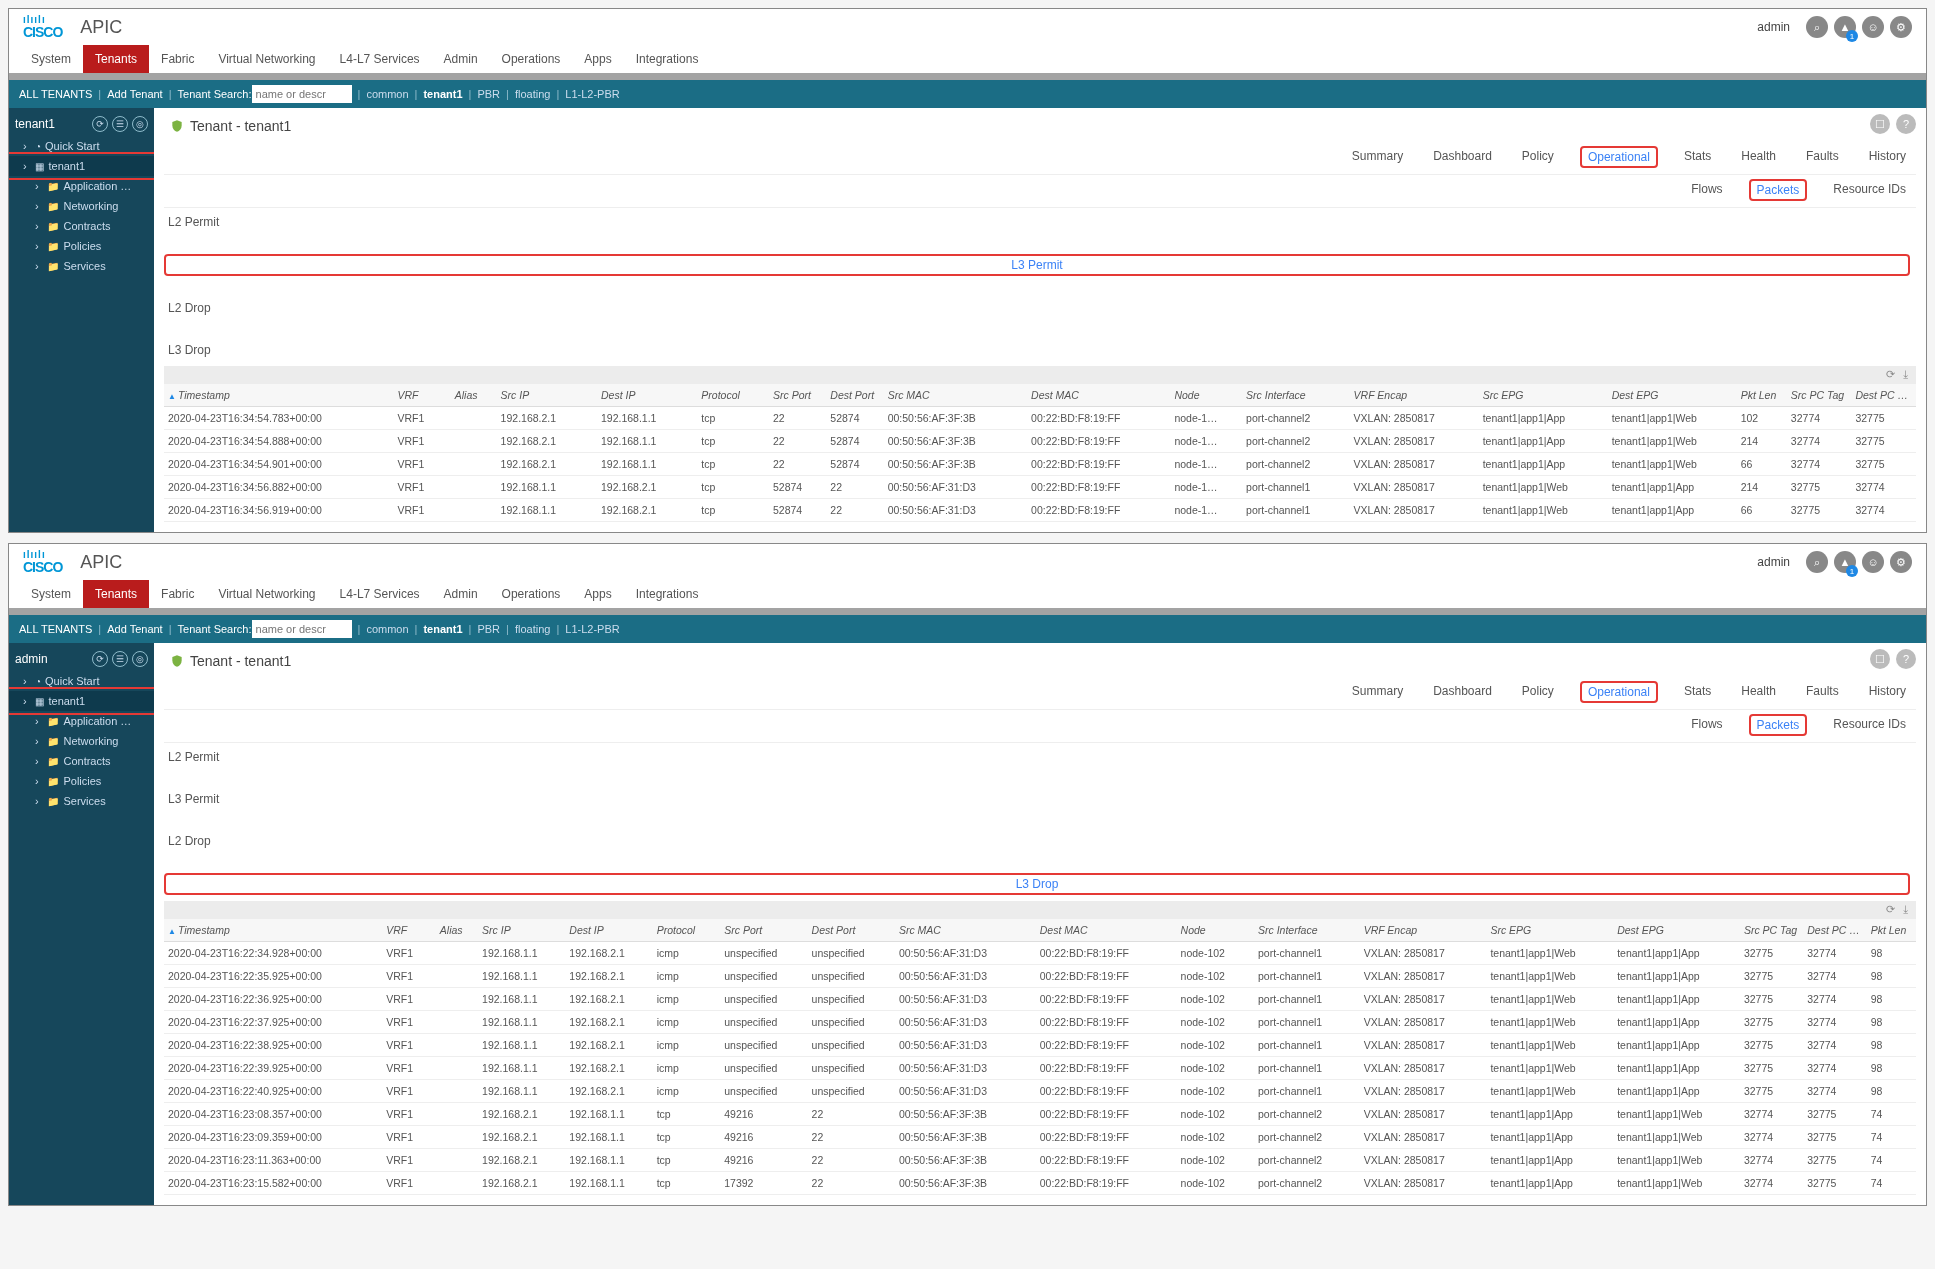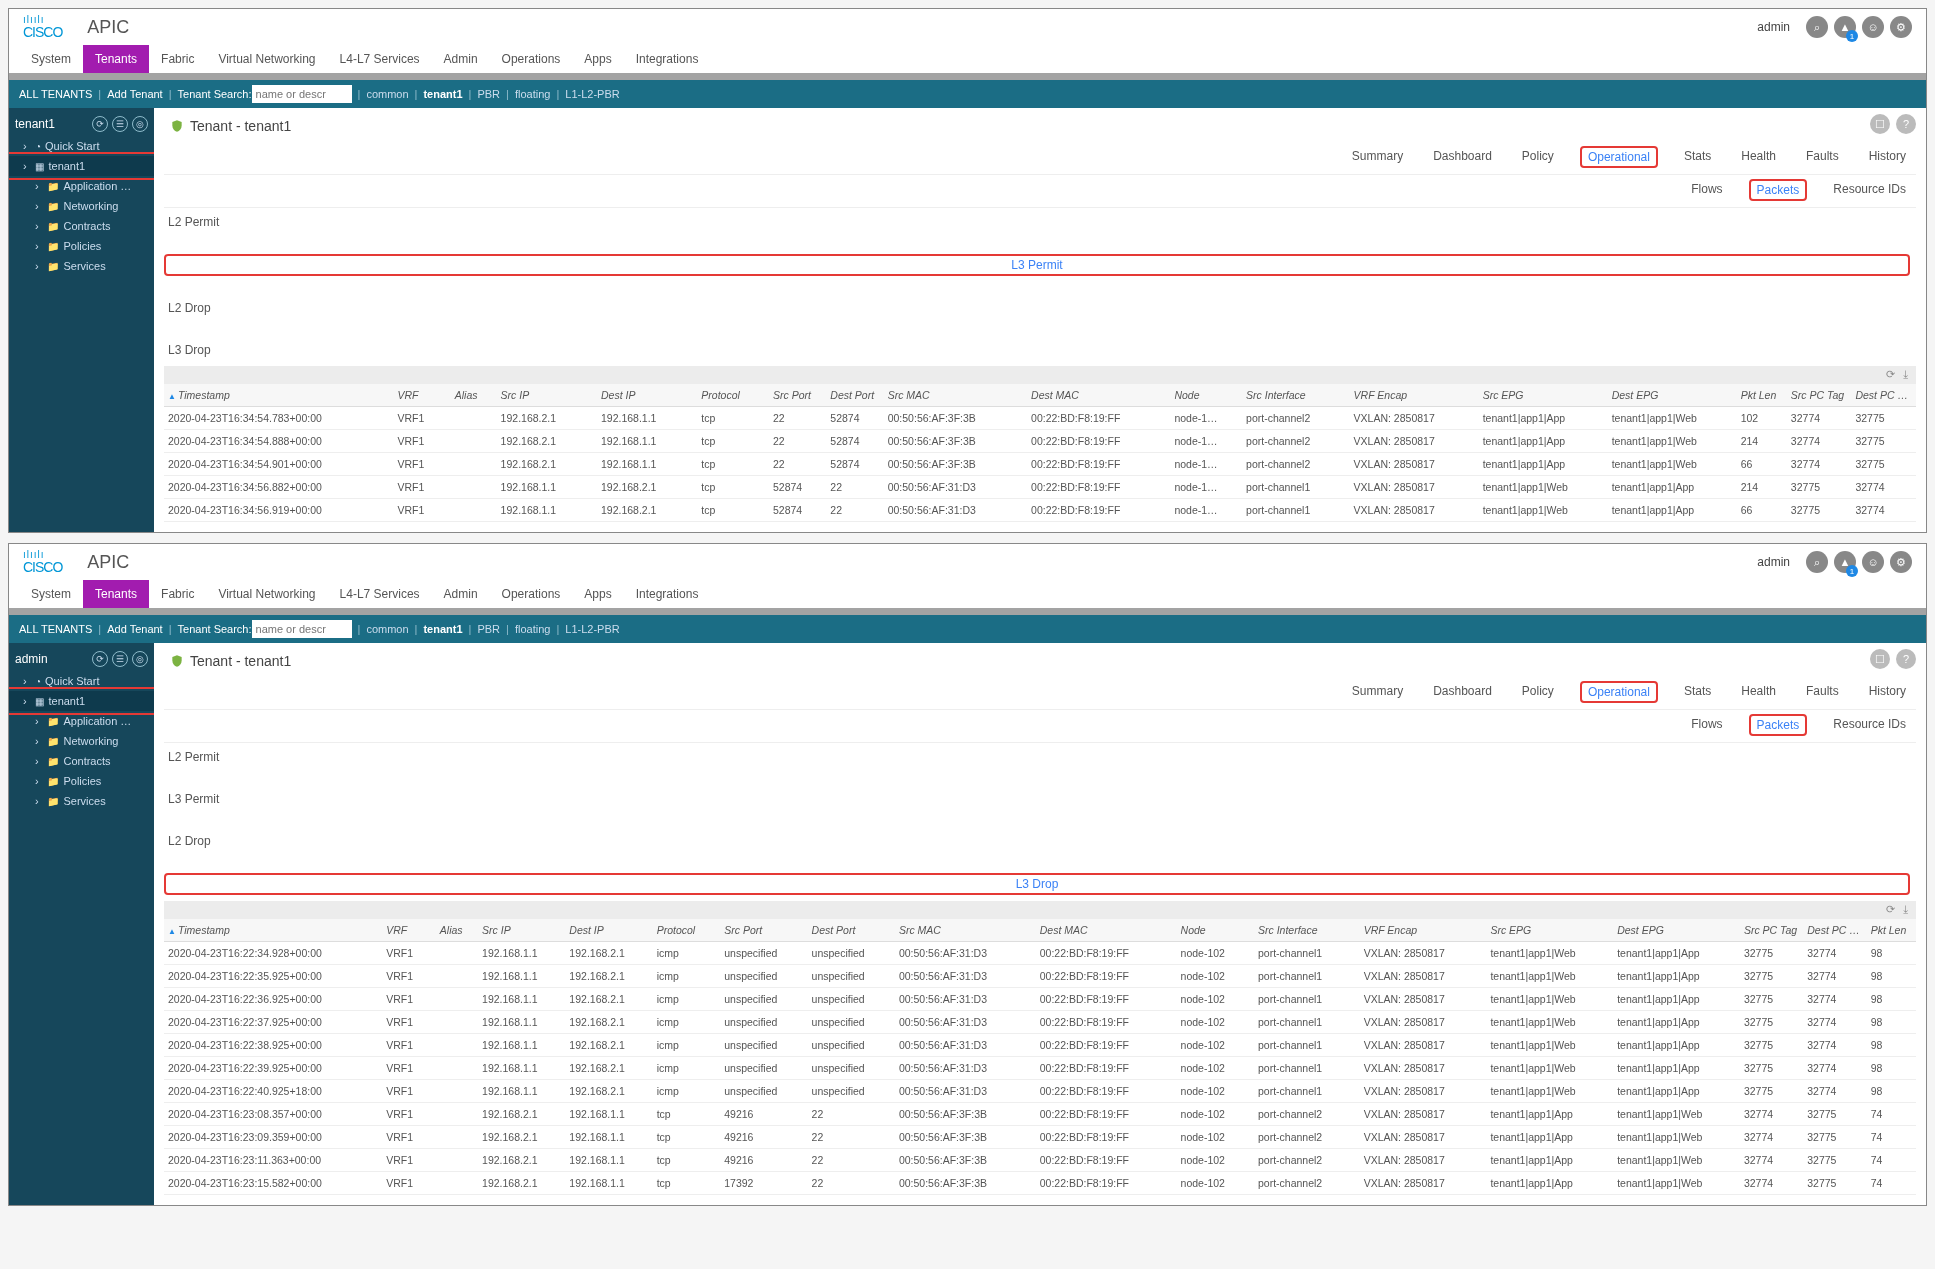--- a/index.html
+++ b/index.html
@@ -1,28 +1,28 @@
 <!DOCTYPE html>
 <html><head>
 <meta charset="utf-8">
 <style>
 * { box-sizing: border-box; font-family: Arial, Helvetica, sans-serif; }
 body { margin: 0; background: #f5f5f5; padding: 8px; font-size: 11px; }
 .panel { background: #fff; border: 1px solid #888; margin-bottom: 10px; overflow: hidden; }
 .topbar { display: flex; align-items: center; padding: 6px 14px; background: #fff; }
-.cisco-logo { color: #0096d6; font-size: 14px; letter-spacing: -1px; font-weight: normal; margin-right: 19px; display:flex; flex-direction:column; line-height:1;}
+.cisco-logo { color: #0096d6; font-size: 14px; letter-spacing: -1px; font-weight: bold; margin-right: 12px; display:flex; flex-direction:column; line-height:1;}
 .cisco-bars { letter-spacing:1px; font-size:10px; }
 .apic-title { font-size: 18px; color: #555; margin-left: 6px; }
 .top-spacer { flex: 1; }
 .user-label { color: #444; margin-right: 10px; font-size:12px;}
 .icon-btn { width: 22px; height: 22px; border-radius: 50%; background: #888; color:#fff; display:inline-flex; align-items:center; justify-content:center; margin-left:6px; font-size:11px; position:relative;}
 .icon-btn .badge { position:absolute; bottom:-4px; right:-2px; background:#1e88e5; color:#fff; border-radius:50%; width:12px; height:12px; font-size:8px; display:flex; align-items:center; justify-content:center;}
 .menubar { display:flex; background:#fff; padding:0 10px; border-bottom:7px solid #a3a3a3;}
 .menubar .menu-item { padding:7px 12px; color:#555; font-size:12px; cursor:pointer;}
-.menubar .menu-item.active { background:#a21caf; color:#fff;}
+.menubar .menu-item.active { background:#b91c1c; color:#fff;}
 .subbar { background:#1b6d85; color:#fff; display:flex; align-items:center; padding:5px 10px; font-size:11px;}
 .subbar .sep { margin:0 6px; color:#8fbccc;}
 .subbar a { color:#cde; }
 .subbar .bold { font-weight:bold; color:#fff;}
 .subbar input { height:18px; font-size:11px; width:100px; padding:0 4px; border:none;}
 .body-split { display:flex; }
 .sidebar { width:145px; background:#16475b; color:#cde; padding-top:4px; min-height:300px; position:relative;}
 .sidebar-head { display:flex; align-items:center; padding:4px 6px; color:#fff; font-size:12px;}
 .side-icons { display:flex; gap:4px; margin-left:auto;}
 .side-icons span { width:16px; height:16px; border:1px solid #8fbccc; border-radius:50%; display:inline-flex; align-items:center; justify-content:center; font-size:9px; color:#cde;}
@@ -634,21 +634,21 @@
               <td>node-102</td>
               <td>port-channel1</td>
               <td>VXLAN: 2850817</td>
               <td>tenant1|app1|Web</td>
               <td>tenant1|app1|App</td>
               <td>32775</td>
               <td>32774</td>
               <td>98</td>
             </tr>
             <tr>
-              <td>2020-04-23T16:22:40.925+18:00</td>
+              <td>2020-04-23T16:22:40.925+00:00</td>
               <td>VRF1</td>
               <td></td>
               <td>192.168.1.1</td>
               <td>192.168.2.1</td>
               <td>icmp</td>
               <td>unspecified</td>
               <td>unspecified</td>
               <td>00:50:56:AF:31:D3</td>
               <td>00:22:BD:F8:19:FF</td>
               <td>node-102</td>

